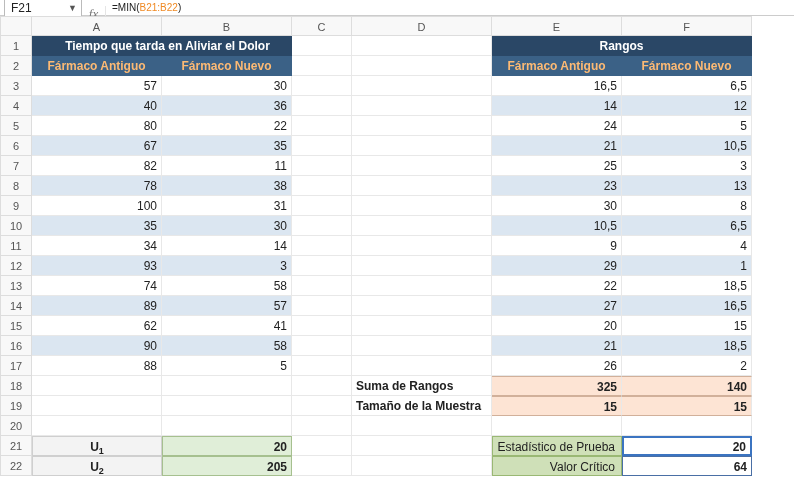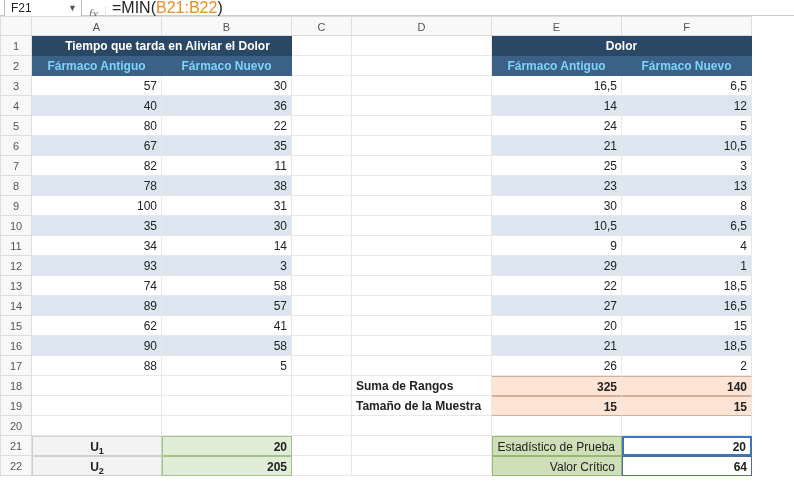--- a/index.html
+++ b/index.html
@@ -4,35 +4,35 @@
 <style>
   * { box-sizing: border-box; }
   html, body { margin:0; padding:0; font-family: Arial, sans-serif; font-size:12px; color:#222; background:#fff; }
   .sheet { width:794px; height:501px; position:relative; overflow:hidden; }
 
   
   .fbar { display:flex; align-items:center; height:16px; border-bottom:1px solid #ccc; background:#fff; }
   .name-box { width:78px; height:20px; margin-left:4px; border:1px solid #bbb; display:flex; align-items:center; padding:0 4px 0 6px; font-size:12px; justify-content:space-between; background:#fff; }
   .dd { font-size:9px; color:#555; }
   .fx { width:24px; text-align:center; color:#777; font-style:italic; font-family:"Times New Roman",serif; font-size:13px; border-right:1px solid #e5e5e5; padding:0 2px;margin-top:12px;}
-  .formula-input { flex:1; padding:0 6px; font-size:16px; font-family:Arial; }
+  .formula-input { flex:1; padding:0 6px; font-size:10px; font-family:Arial; }
   .formula-input .ref { color:#f08a24; }
 
   
   .grid { display:grid; grid-template-columns:32px 130px 130px 60px 140px 130px 130px; }
   .colhead { background:#f8f8f8; border:1px solid #ddd; border-left:none; height:20px; line-height:20px; text-align:center; color:#555; font-size:11px; }
   .corner { background:#f8f8f8; border:1px solid #ddd; height:20px; }
   .rownum { background:#f8f8f8; border:1px solid #ddd; border-top:none; height:20px; line-height:20px; text-align:center; color:#555; font-size:11px; }
   .cell { border-right:1px solid #e8e8e8; border-bottom:1px solid #e8e8e8; height:20px; line-height:20px; padding:0 4px; overflow:hidden; white-space:nowrap; }
   .r { text-align:right; }
   .b { font-weight:bold; }
 
   
   .title-dark { background:#2a4766; color:#fff; font-weight:bold; text-align:center; border-right:1px solid #2a4766; border-bottom:1px solid #2a4766;}
-  .title-dark2 { background:#3b6186; color:#7dd3fc; font-weight:bold; text-align:center; border-right:1px solid #3b6186; border-bottom:1px solid #3b6186;}
+  .title-dark2 { background:#3b6186; color:#fdba74; font-weight:bold; text-align:center; border-right:1px solid #3b6186; border-bottom:1px solid #3b6186;}
   .stripe-a { background:#dbe6f1; }
   .stripe-b { background:#fff; }
 
   .sum-row { background:#fde4d4; border-top:1px solid #d1b09a; border-bottom:1px solid #d1b09a;}
   .sum-lbl { font-weight:bold; }
 
   .u-lbl { background:#f3f3f3; font-weight:bold; text-align:center; border:1px solid #cfcfcf; }
   .u-lbl sub{font-size:9px;}
   .u-val { background:#e0eed8; text-align:right; font-weight:bold; border:1px solid #a6c08f; }
 
@@ -63,21 +63,21 @@
       <div class="colhead">A</div>
       <div class="colhead">B</div>
       <div class="colhead">C</div>
       <div class="colhead">D</div>
       <div class="colhead">E</div>
       <div class="colhead">F</div>
       <div class="rownum">1</div>
       <div class="cell title-dark" style="grid-column: span 2; padding-left: 16px;">Tiempo que tarda en Aliviar el Dolor</div>
       <div class="cell"></div>
       <div class="cell"></div>
-      <div class="cell title-dark" style="grid-column: span 2;">Dolor</div>
+      <div class="cell title-dark" style="grid-column: span 2;">Rangos</div>
       <div class="rownum">2</div>
       <div class="cell title-dark2">Fármaco Antiguo</div>
       <div class="cell title-dark2">Fármaco Nuevo</div>
       <div class="cell"></div>
       <div class="cell"></div>
       <div class="cell title-dark2">Fármaco Antiguo</div>
       <div class="cell title-dark2">Fármaco Nuevo</div>
       <div class="rownum">3</div>
       <div class="cell r stripe-b">57</div>
       <div class="cell r stripe-b">30</div>

